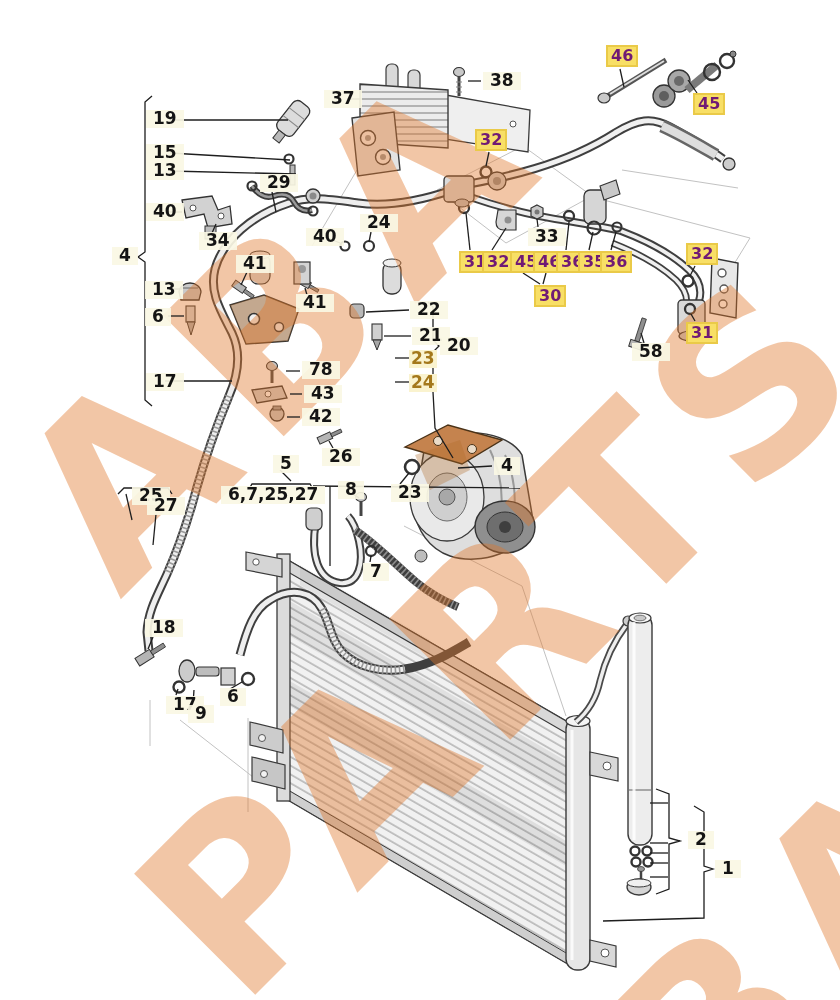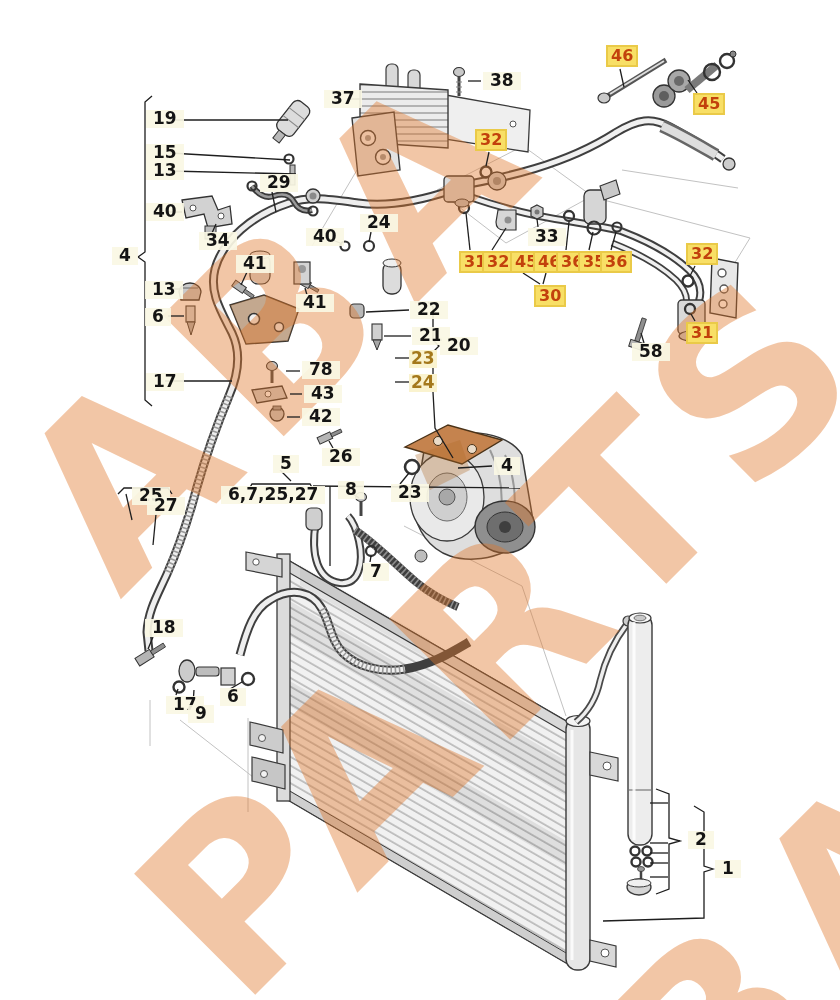--- a/index.html
+++ b/index.html
@@ -3,21 +3,21 @@
 <meta charset="utf-8">
 <style>
   html,body{margin:0;padding:0;background:#ffffff;}
   .stage{position:relative;width:840px;height:1000px;background:#ffffff;overflow:hidden;
          font-family:"DejaVu Sans","Liberation Sans",sans-serif;}
   .stage svg{position:absolute;left:0;top:0;z-index:1;}
   .lbl{position:absolute;z-index:3;font:bold 17px "DejaVu Sans","Liberation Sans",sans-serif;
        color:#141414;background:rgba(250,247,228,0.92);padding:0 7px;line-height:1.05;
        white-space:nowrap;}
   .hl{position:absolute;z-index:3;font:bold 16px "DejaVu Sans","Liberation Sans",sans-serif;
-      color:#c2410c;background:#f8df66;border:2px solid #eaca48;padding:0 3px;line-height:1.1;
+      color:#701a75;background:#f8df66;border:2px solid #eaca48;padding:0 3px;line-height:1.1;
       white-space:nowrap;}
   .hlsoft{position:absolute;z-index:3;font:bold 17px "DejaVu Sans","Liberation Sans",sans-serif;
       color:#a4781c;background:#faf3cf;padding:0 2px;line-height:1.05;white-space:nowrap;}
 </style>
 </head>
 <body>
 
 <div class="stage">
 
 <svg width="840" height="1000" viewBox="0 0 840 1000">

